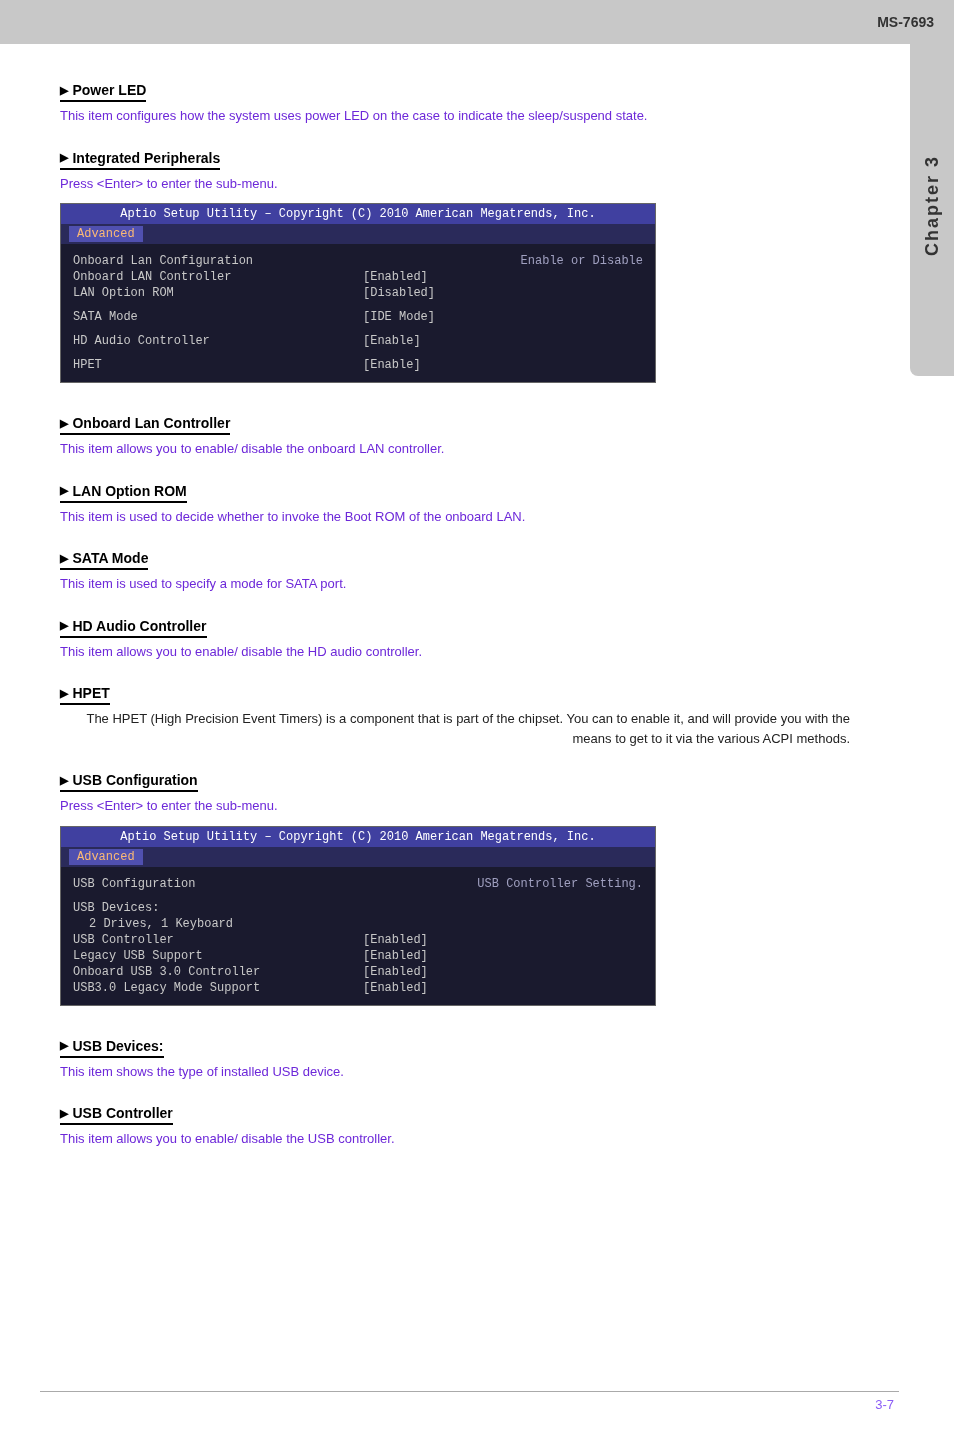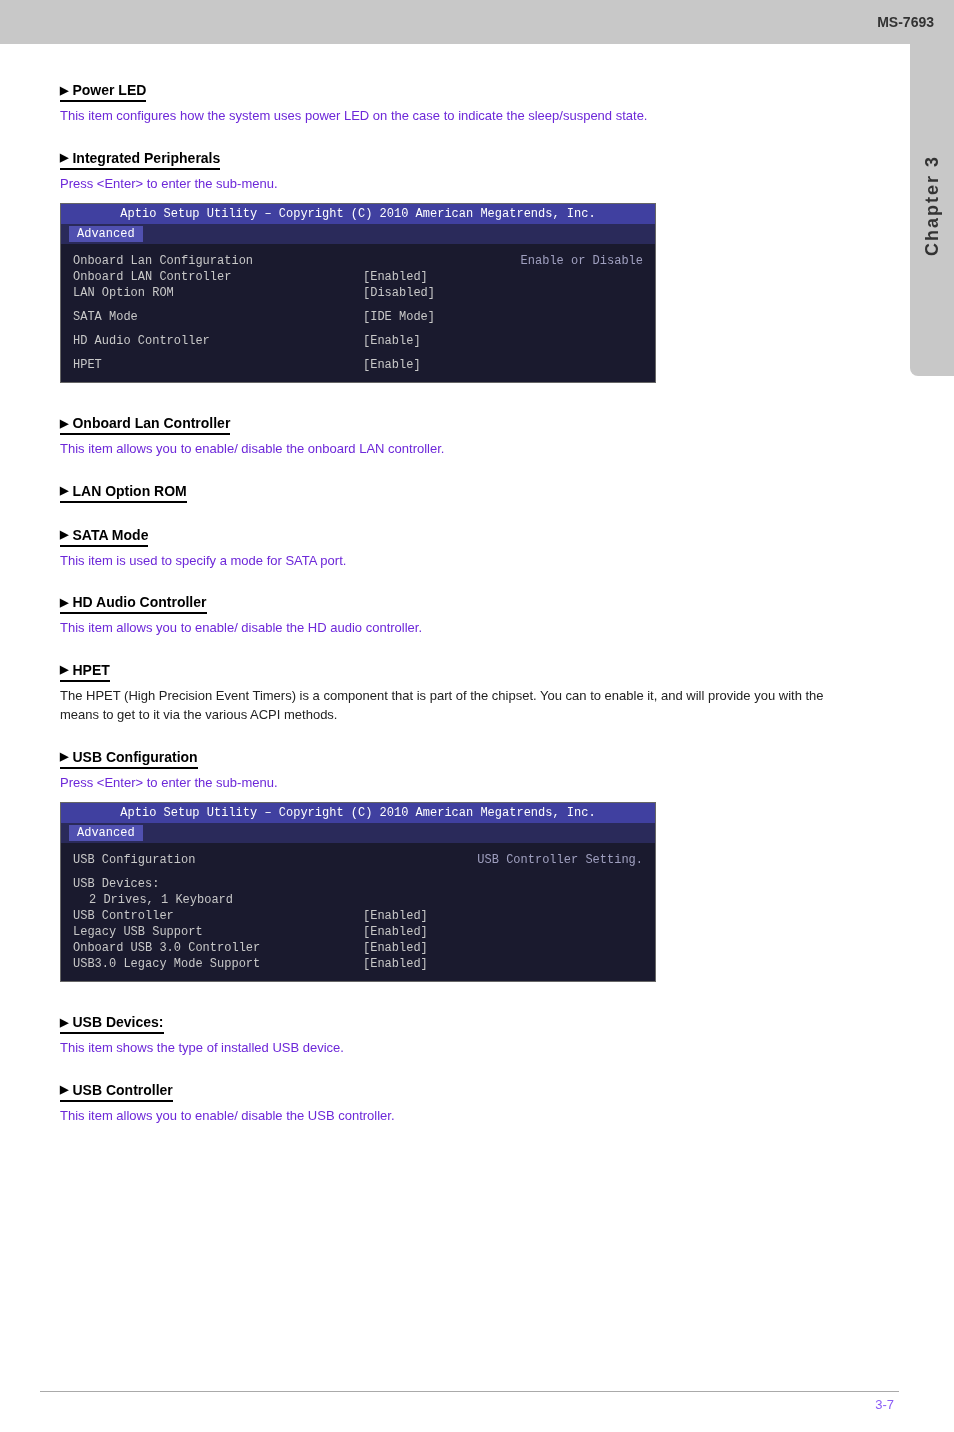--- a/index.html
+++ b/index.html
@@ -102,21 +102,21 @@
       padding: 3px 8px;
       font-size: 12px;
       text-align: center;
     }
     .bios-tab-row {
       background: #2a2a5a;
       padding: 2px 8px;
     }
     .bios-tab {
       background: #5050b0;
-      color: #ffffff;
+      color: #fdba74;
       padding: 1px 8px;
       display: inline-block;
       font-size: 12px;
     }
     .bios-content {
       padding: 8px 12px;
       background: #1a1a2e;
       color: #c0c0c0;
     }
     .bios-row {
@@ -160,20 +160,21 @@
 
     .section-group {
       margin-bottom: 2px;
     }
 
     .hpet-desc {
       font-size: 13px;
       line-height: 1.5;
       color: #222;
       margin-bottom: 6px;
+      text-align: right;
     }
   </style>
 </head>
 <body>
 
 <div class="top-bar">
   <span class="top-bar-title">MS-7693</span>
 </div>
 
 <div class="chapter-tab">
@@ -242,20 +243,21 @@
     <div class="section-header underlined">
       <span>Onboard Lan Controller</span>
     </div>
     <p class="section-desc">This item allows you to enable/ disable the onboard LAN controller.</p>
   </div>
 
   <div class="section-group">
     <div class="section-header underlined">
       <span>LAN Option ROM</span>
     </div>
+    <p class="section-desc">This item is used to decide whether to invoke the Boot ROM of the onboard LAN.</p>
   </div>
 
   <div class="section-group">
     <div class="section-header underlined">
       <span>SATA Mode</span>
     </div>
     <p class="section-desc">This item is used to specify a mode for SATA port.</p>
   </div>
 
   <div class="section-group">

